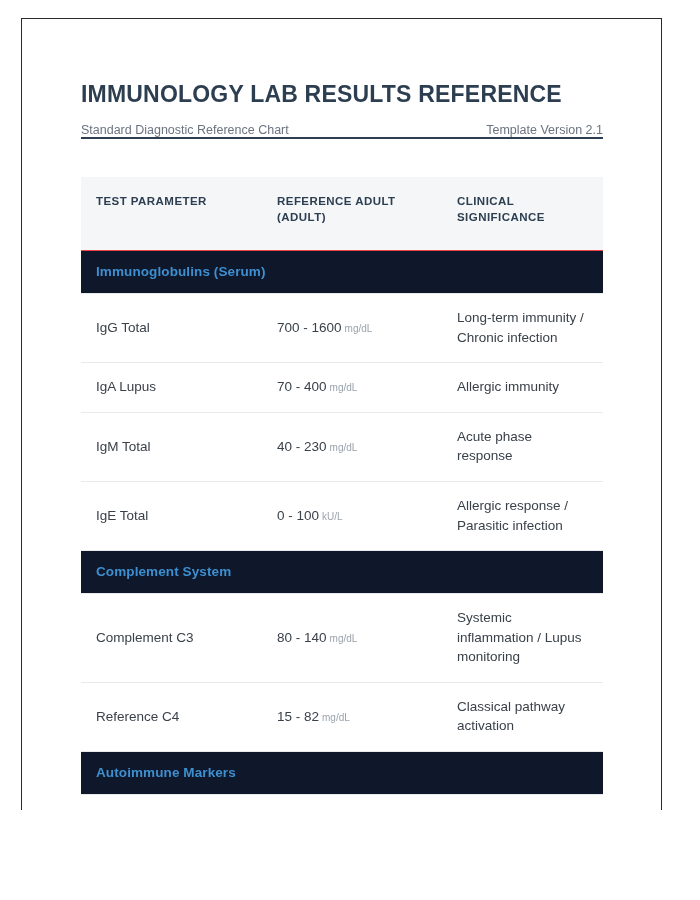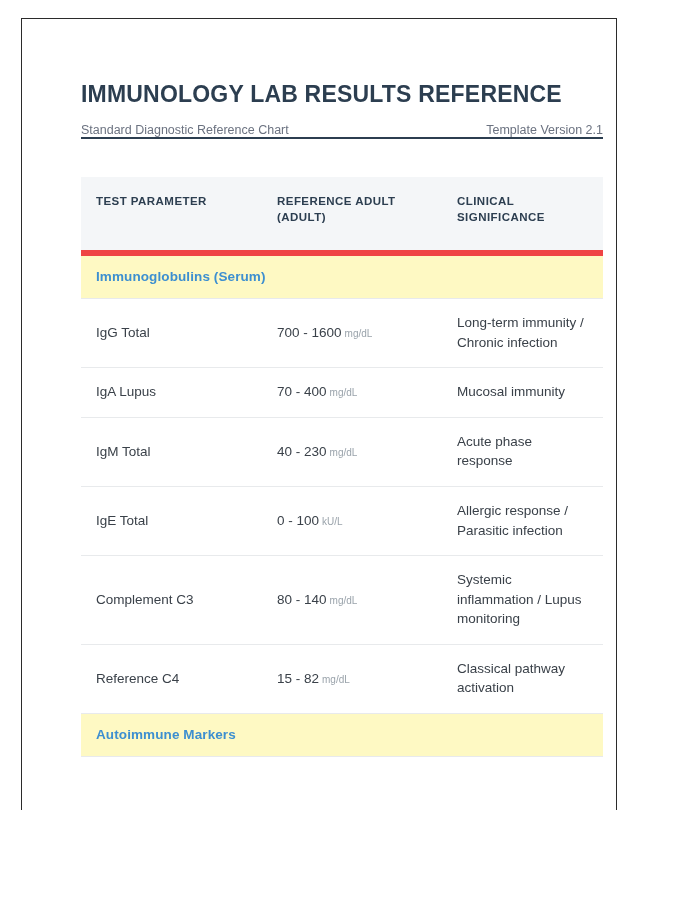--- a/index.html
+++ b/index.html
@@ -13,21 +13,21 @@
     overflow: hidden;
     font-family: "Liberation Sans", sans-serif;
     -webkit-font-smoothing: antialiased;
   }
 
   
   .page-sheet {
     position: absolute;
     left: 21px;
     top: 18px;
-    width: 596px;
+    width: 641px;
     height: 792px;
     background: #ffffff;
     border: 1.5px solid #2b2b2b;
     border-bottom: none;
     box-sizing: border-box;
     overflow: hidden;
   }
 
   .page-inner {
     position: absolute;
@@ -77,26 +77,26 @@
   .ref-table thead th {
     background: #f4f6f8;
     color: #2c3e50;
     font-size: 11.5px;
     font-weight: bold;
     letter-spacing: 0.45px;
     text-align: left;
     vertical-align: top;
     padding: 17px 14px 24px 14px;
     line-height: 1.38;
-    border-bottom: 6px solid #ef4444;
+    border-bottom: 1px solid #ef4444;
   }
   .ref-table thead th:first-child { padding-left: 15px; }
 
   tr.section-row td {
-    background: #fef9c3;
+    background: #0f172a;
     color: #3d8fd0;
     font-size: 13.5px;
     font-weight: bold;
     padding: 13px 15px 14px 15px;
     border-bottom: 1px solid #e8eaec;
     letter-spacing: 0.1px;
   }
 
   tr.data-row td {
     background: #ffffff;
@@ -166,32 +166,35 @@
             <td colspan="3">Immunoglobulins (Serum)</td>
           </tr>
           <tr class="data-row">
             <td class="cell-param">IgG Total</td>
             <td class="cell-range"><span>700 - 1600</span><span class="unit">mg/dL</span></td>
             <td class="cell-signif">Long-term immunity / Chronic infection</td>
           </tr>
           <tr class="data-row">
             <td class="cell-param">IgA Lupus</td>
             <td class="cell-range"><span>70 - 400</span><span class="unit">mg/dL</span></td>
-            <td class="cell-signif">Mucosal immunity</td>
+            <td class="cell-signif">Allergic immunity</td>
           </tr>
           <tr class="data-row">
             <td class="cell-param">IgM Total</td>
             <td class="cell-range"><span>40 - 230</span><span class="unit">mg/dL</span></td>
             <td class="cell-signif">Acute phase response</td>
           </tr>
           <tr class="data-row">
             <td class="cell-param">IgE Total</td>
             <td class="cell-range"><span>0 - 100</span><span class="unit">kU/L</span></td>
             <td class="cell-signif">Allergic response / Parasitic infection</td>
           </tr>
+          <tr class="section-row">
+            <td colspan="3">Complement System</td>
+          </tr>
           <tr class="data-row">
             <td class="cell-param">Complement C3</td>
             <td class="cell-range"><span>80 - 140</span><span class="unit">mg/dL</span></td>
             <td class="cell-signif">Systemic inflammation / Lupus monitoring</td>
           </tr>
           <tr class="data-row">
             <td class="cell-param">Reference C4</td>
             <td class="cell-range"><span>15 - 82</span><span class="unit">mg/dL</span></td>
             <td class="cell-signif">Classical pathway activation</td>
           </tr>

